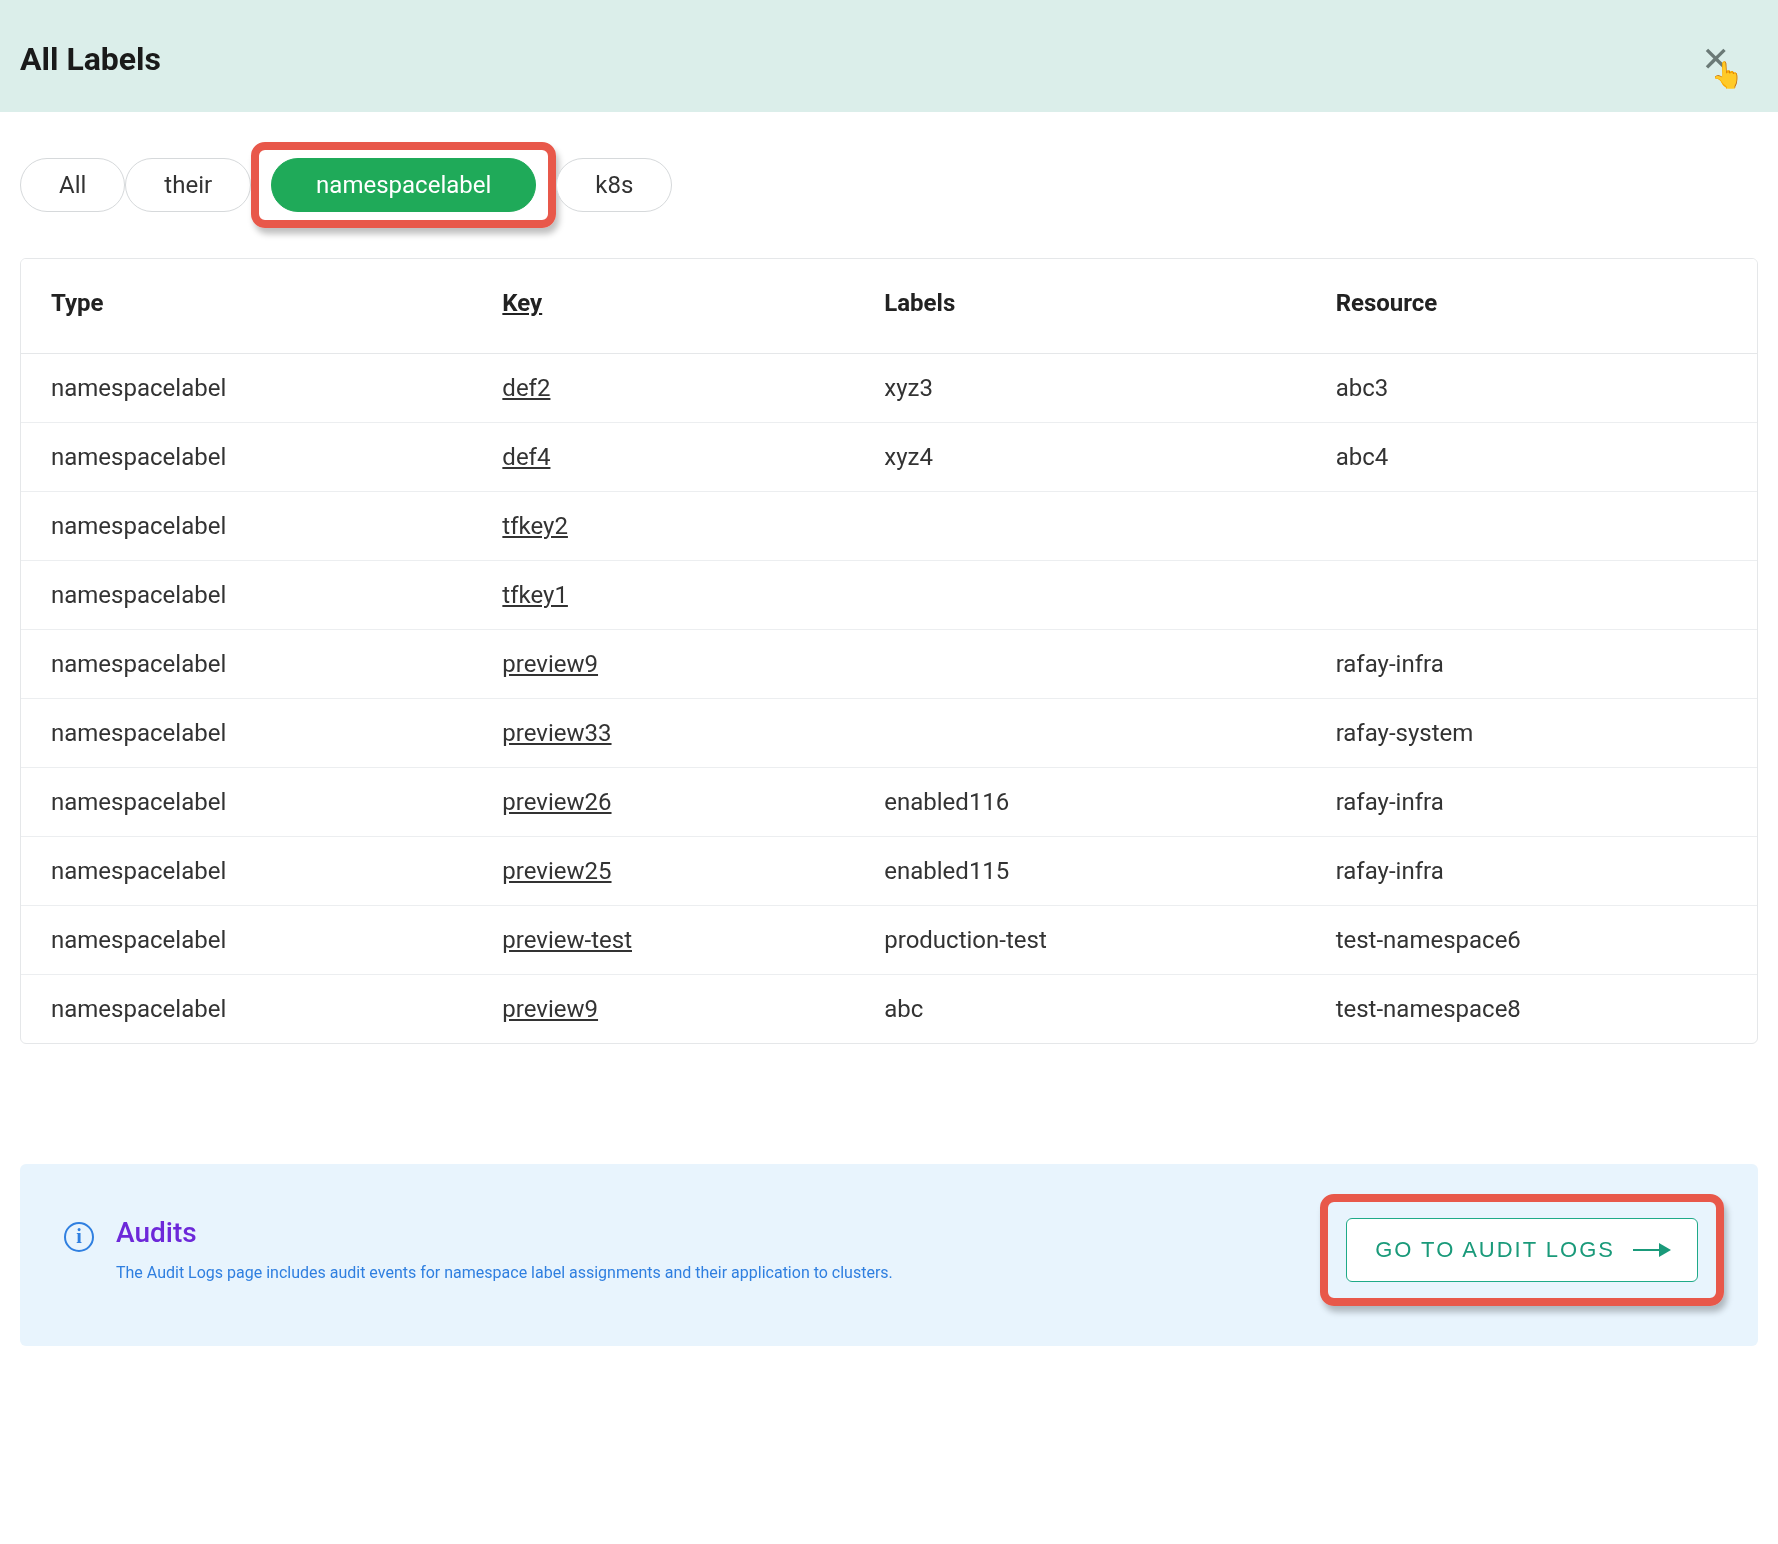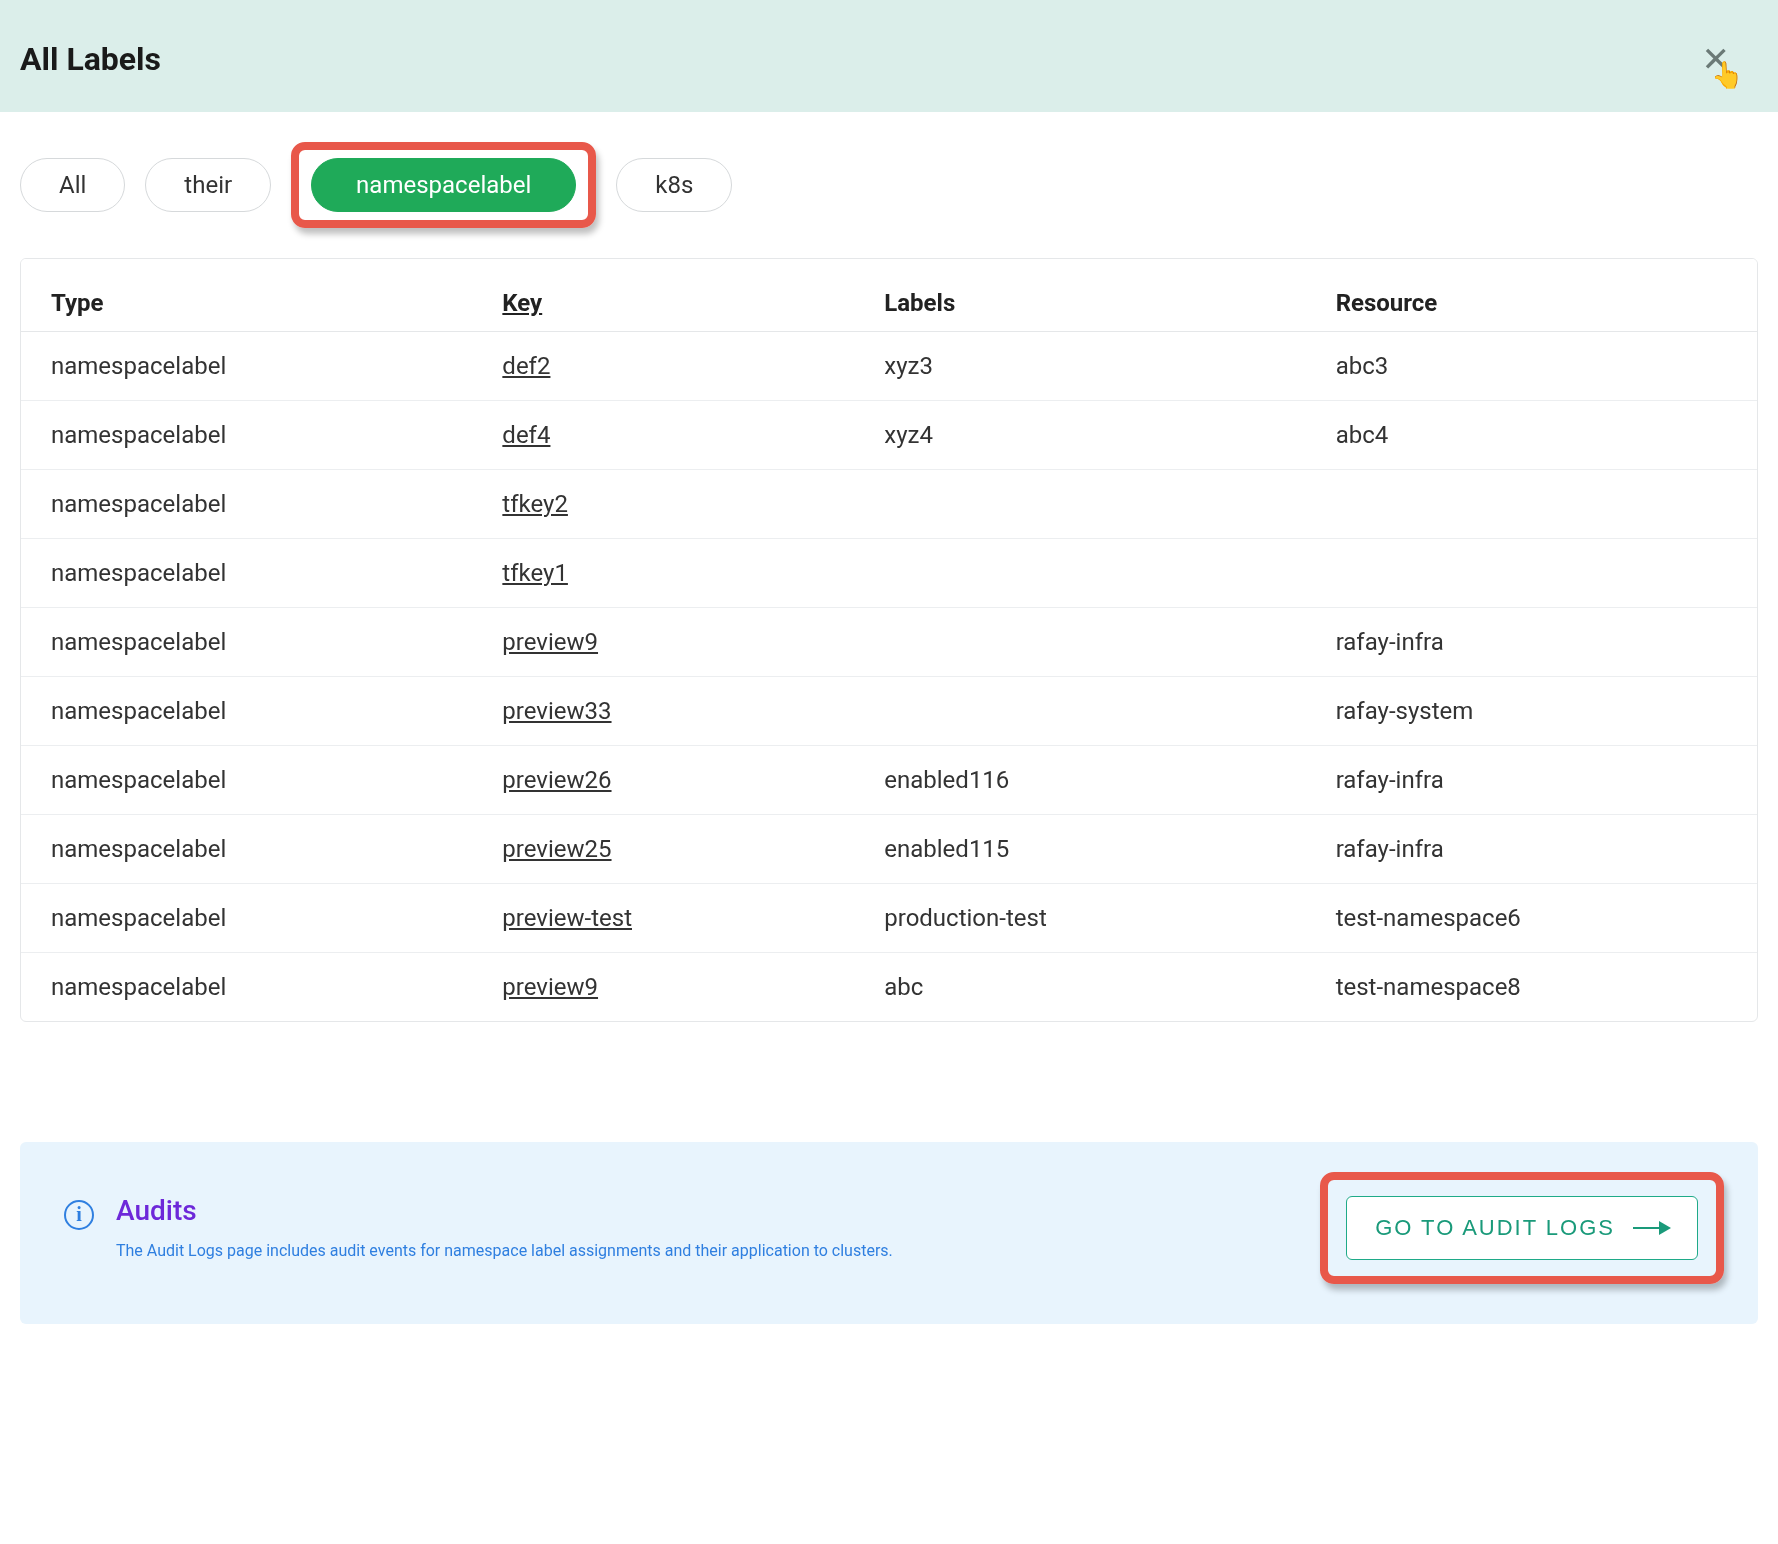--- a/index.html
+++ b/index.html
@@ -34,21 +34,20 @@
     position: absolute;
     top: 18px;
     left: 10px;
     font-size: 26px;
   }
   .content {
     padding: 30px 20px 10px 20px;
   }
   .chips {
     display: flex;
-    gap: 20px;
     align-items: center;
     margin-bottom: 30px;
     text-align: center;
   }
   .chip {
     border: 1.5px solid #d6d9db;
     border-radius: 999px;
     padding: 12px 38px;
     font-size: 24px;
     color: #333;
@@ -76,21 +75,21 @@
     overflow: hidden;
   }
   table {
     width: 100%;
     border-collapse: collapse;
     font-size: 24px;
   }
   thead th {
     text-align: left;
     font-weight: 700;
-    padding: 30px 30px 14px 30px;
+    padding: 30px 30px 36px 30px;
     color: #222;
     border-bottom: 1px solid #e5e7e9;
     background: #fff;
   }
   tbody td {
     padding: 20px 30px;
     border-bottom: 1px solid #eceef0;
     color: #333;
   }
   tbody tr:last-child td { border-bottom: none; }

